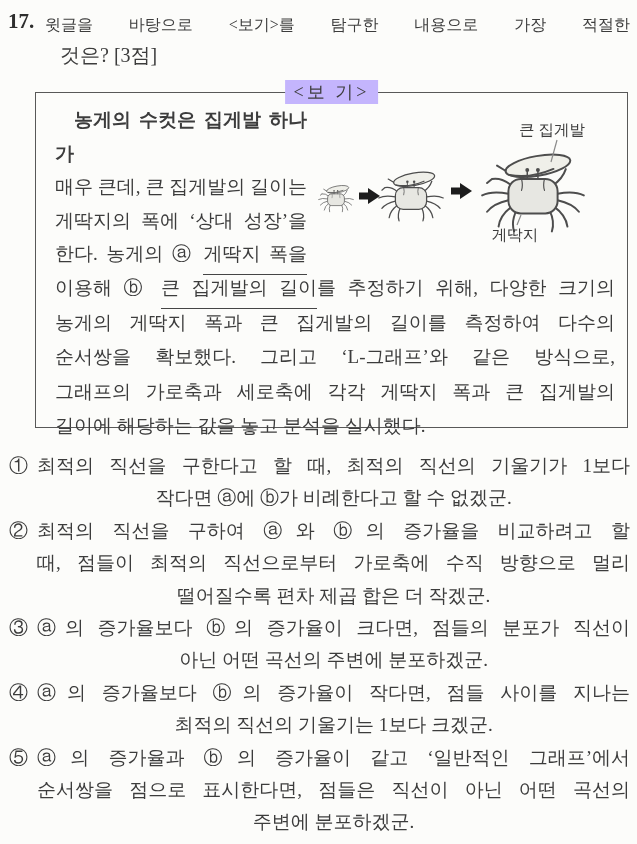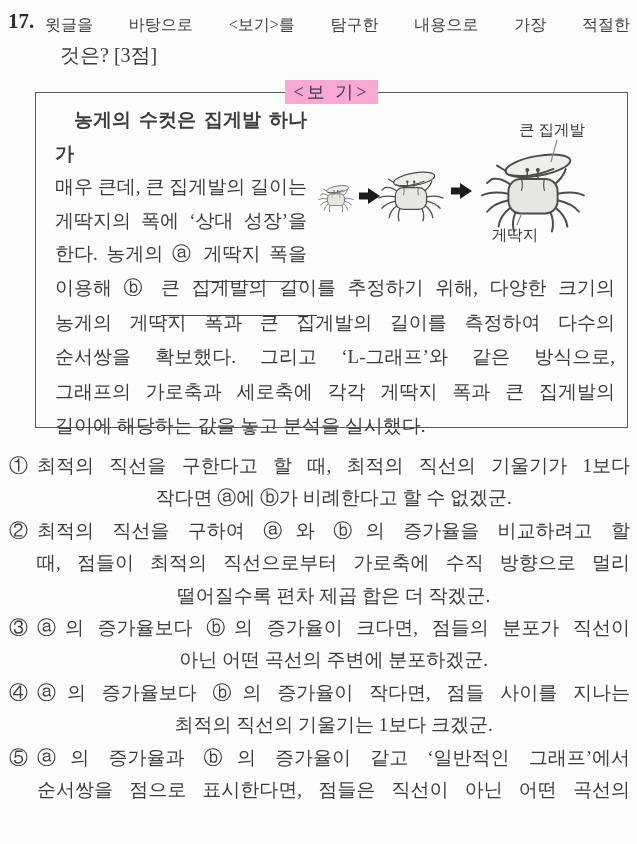--- a/index.html
+++ b/index.html
@@ -27,30 +27,30 @@
   .qline2 { position:absolute; left:60px; top:42px; font-size:20px; line-height:27px; }
 
   
   .bogi-box {
     position:absolute; left:35px; top:92px; width:593px; height:336px;
     border:1.6px solid #585858; box-sizing:border-box;
     background:transparent;
   }
   .bogi-title {
     position:absolute; top:-13px; left:50%; transform:translateX(-50%);
-    background:#f9a8d4; padding:0 9px;
+    background:#c4b5fd; padding:0 9px;
     font-size:18px; letter-spacing:3px; white-space:nowrap;
   }
   .bogi-content { position:absolute; left:19px; top:10px; width:560px; }
   .bline { font-size:19px; line-height:33.6px; }
   .narrow { width:252px; }
   .indent { text-indent:19px;font-weight:bold; }
   .jfull { text-align:justify; text-align-last:justify; }
   .wide .bline { line-height:34.6px; }
-  .ul { border-bottom:1.6px solid #454545; padding-bottom:17px; }
+  .ul { border-bottom:1.6px solid #454545; padding-bottom:10px; }
 
   
   .crab-figure { position:absolute; left:273px; top:26px; width:320px; height:126px; }
   .crab-figure text { font-family:"Liberation Serif","DejaVu Serif",serif; font-size:15.5px; fill:#3c3c3c; }
   .ln  { stroke:#4d4d4d; fill:none; stroke-width:2.4; stroke-linecap:round; }
   .body-sh { fill:#e7e7e2; stroke:#4d4d4d; stroke-width:2.4; }
   .claw-sh { fill:#efefe9; stroke:#4d4d4d; stroke-width:2.4; }
   .eye { fill:#4d4d4d; }
   .leader { stroke:#8a8a8a; stroke-width:1.2; fill:none; }
   .arrow { fill:#1c1c1c; }
@@ -152,16 +152,17 @@
     <div class="option">
       <span class="onum">④</span>
       <div class="oline jfull">ⓐ의 증가율보다 ⓑ의 증가율이 작다면, 점들 사이를 지나는</div>
       <div class="oline">최적의 직선의 기울기는 1보다 크겠군.</div>
     </div>
 
     <div class="option">
       <span class="onum">⑤</span>
       <div class="oline jfull">ⓐ의 증가율과 ⓑ의 증가율이 같고 ‘일반적인 그래프’에서</div>
       <div class="oline jfull">순서쌍을 점으로 표시한다면, 점들은 직선이 아닌 어떤 곡선의</div>
+      <div class="oline">주변에 분포하겠군.</div>
     </div>
 
   </div>
 </div>
 
 </body></html>

